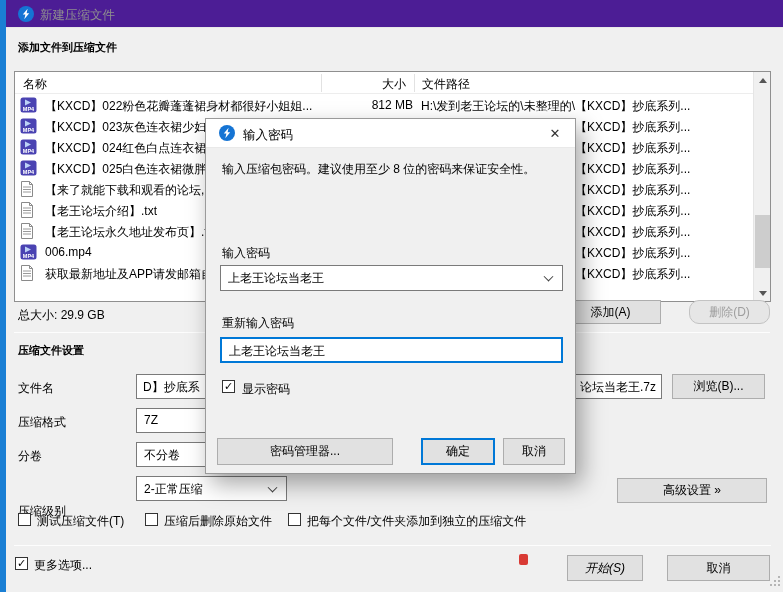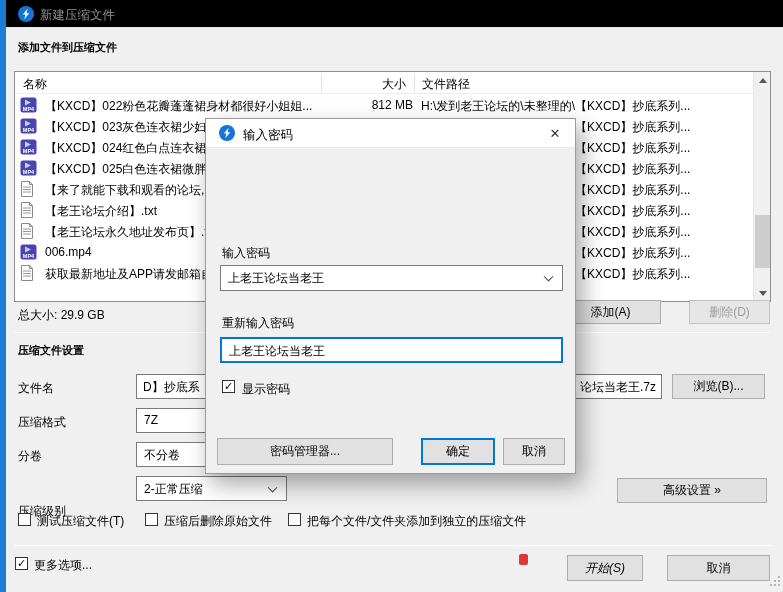--- a/index.html
+++ b/index.html
@@ -2,21 +2,21 @@
 <html><head>
 <meta charset="utf-8">
 <style>
   html,body{margin:0;padding:0;background:#cfcfcf;}
   *{box-sizing:border-box;font-family:"Liberation Sans","DejaVu Sans",sans-serif;}
   .win{position:relative;width:783px;height:592px;background:#f0f0f0;overflow:hidden;
        font-size:12px;color:#000;}
   .abs{position:absolute;}
   
   .accent{left:0;top:0;width:6px;height:592px;background:#1a7fd4;z-index:30;}
-  .titlebar{left:6px;top:0;width:777px;height:28px;background:#000000;border-bottom:1px solid #e8e8e8;}
+  .titlebar{left:6px;top:0;width:777px;height:28px;background:#4c1d95;border-bottom:1px solid #e8e8e8;}
   .apptitle{left:34px;top:7px;color:#8f8f8f;font-size:12.5px;}
   .hdr{font-weight:bold;font-size:11px;}
   
   .list{left:14px;top:71px;width:757px;height:231px;background:#fff;border:1px solid #8f8f8f;overflow:hidden;}
   .lhead{position:absolute;left:0;top:0;right:0;height:22px;background:#fff;border-bottom:1px solid #ededed;}
   .vsep{position:absolute;top:2px;height:18px;width:1px;background:#e2e2e2;}
   .lrow{position:absolute;left:0;right:17px;height:21px;white-space:nowrap;overflow:hidden;}
   .ficon{position:absolute;left:5px;top:2px;width:18px;height:16px;}
   .fname{position:absolute;left:30px;top:3px;white-space:nowrap;}
   .fsize{position:absolute;left:280px;top:3px;width:118px;text-align:right;white-space:nowrap;}
@@ -194,21 +194,21 @@
       <div class="sbtn" style="bottom:0;">
           <span class="tri-down"></span>
         </div>
     </div>
   </div>
 
   <div class="abs lbl" style="left:18px;top:307px;">总大小: 29.9 GB</div>
   <div class="abs btn" style="left:560px;top:300px;width:101px;height:24px;">
       <span>添加(A)</span>
     </div>
-  <div class="abs btn disabled" style="left:689px;top:300px;width:81px;height:24px;">
+  <div class="abs btn disabled" style="left:689px;top:300px;width:81px;height:24px;border-radius:10px;">
       <span>删除(D)</span>
     </div>
 
   <div class="abs sep" style="left:14px;top:332px;width:756px;"></div>
 
   <div class="abs hdr" style="left:18px;top:343px;">压缩文件设置</div>
 
   <div class="abs lbl" style="left:18px;top:380px;">文件名</div>
   <div class="abs inp" style="left:136px;top:374px;width:526px;height:25px;">
     <span class="abs" style="left:6px;top:4px;white-space:nowrap;">D】抄底系</span>
@@ -275,20 +275,21 @@
     <div class="dlg-tb">
       <span class="abs" style="left:13px;top:6px;width:16px;height:16px;">
         <svg width="16" height="16" viewBox="0 0 16 16">
             <circle cx="8" cy="8" r="8" fill="#1574d4"></circle>
             <path d="M9.6 2.8 4.8 8.6h2.6L6.3 13.2 11.2 7.3H8.6z" fill="#fff"></path>
           </svg>
       </span>
       <span class="abs" style="left:37px;top:8px;font-size:12.5px;">输入密码</span>
       <span class="closeb">✕</span>
     </div>
+    <div class="abs lbl" style="left:16px;top:42px;width:345px;">输入压缩包密码。建议使用至少 8 位的密码来保证安全性。</div>
 
     <div class="abs lbl" style="left:16px;top:126px;">输入密码</div>
     <div class="abs sel" style="left:14px;top:146px;width:343px;height:26px;">
       <span class="val">上老王论坛当老王</span>
         <span class="chev"></span>
     </div>
 
     <div class="abs lbl" style="left:16px;top:196px;">重新输入密码</div>
     <div class="abs inp focus" style="left:14px;top:218px;width:343px;height:26px;">
       <span class="val">上老王论坛当老王</span>

